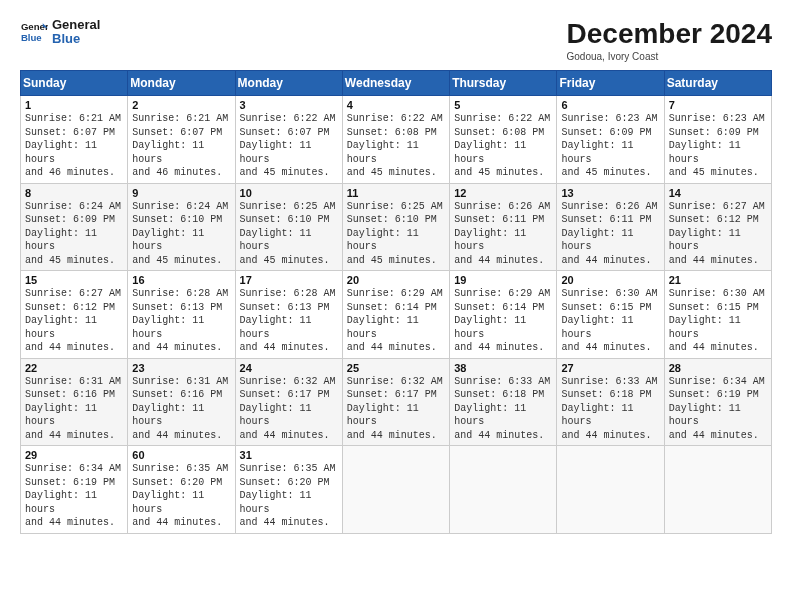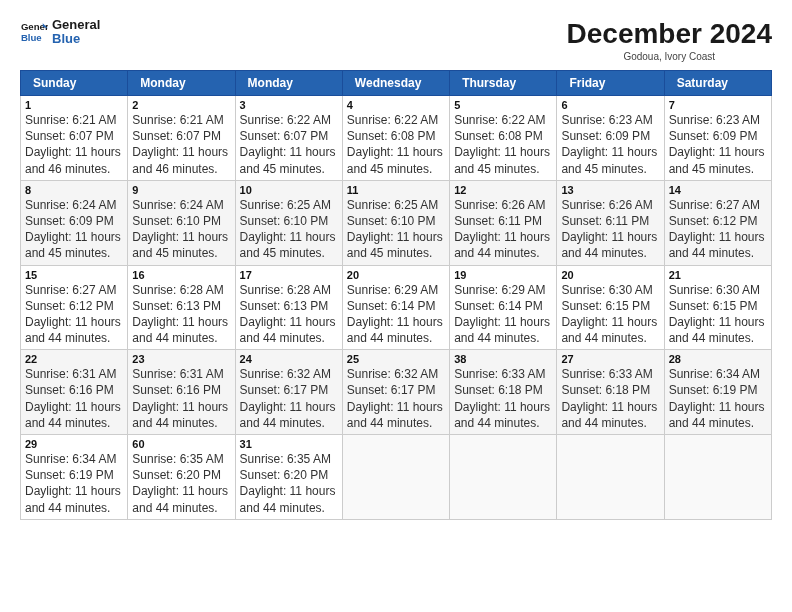--- a/index.html
+++ b/index.html
@@ -25,21 +25,21 @@
     .logo {
       display: flex;
       align-items: center;
       gap: 4px;
     }
     .logo-icon {
       width: 28px;
       height: 28px;
     }
     .title-area {
-      text-align: center;
+      text-align: left;
     }
     .main-title {
       font-size: 28px;
       font-weight: bold;
       color: #1a1a1a;
     }
     .subtitle {
       font-size: 10px;
       color: #444;
       margin-top: 1px;
@@ -47,21 +47,21 @@
     .calendar {
       width: 100%;
       border-collapse: collapse;
       table-layout: fixed;
     }
     .calendar th {
       background: #2563b0;
       color: #fff;
       font-size: 12px;
       font-weight: bold;
-      padding: 5px 12px;
+      padding: 5px 2px;
       text-align: left;
       border: 1px solid #1a4d9a;
     }
     .calendar td {
       vertical-align: top;
       border: 1px solid #ccc;
       padding: 3px 4px;
       font-size: 9.5px;
       color: #333;
       background: #fff;
@@ -71,23 +71,24 @@
       background: #f5f5f5;
     }
     .day-num {
       font-size: 11px;
       font-weight: bold;
       color: #111;
       display: block;
       margin-bottom: 1px;
     }
     .day-info {
-      font-size: 12px;
+      font-size: 10px;
       color: #333;
       line-height: 1.35;
+      font-family: Liberation Mono, monospace;
     }
     .empty-cell {
       background: #f9f9f9 !important;
     }
   </style>
 </head>
 <body>
 
 <div class="page">
   <div class="header">

